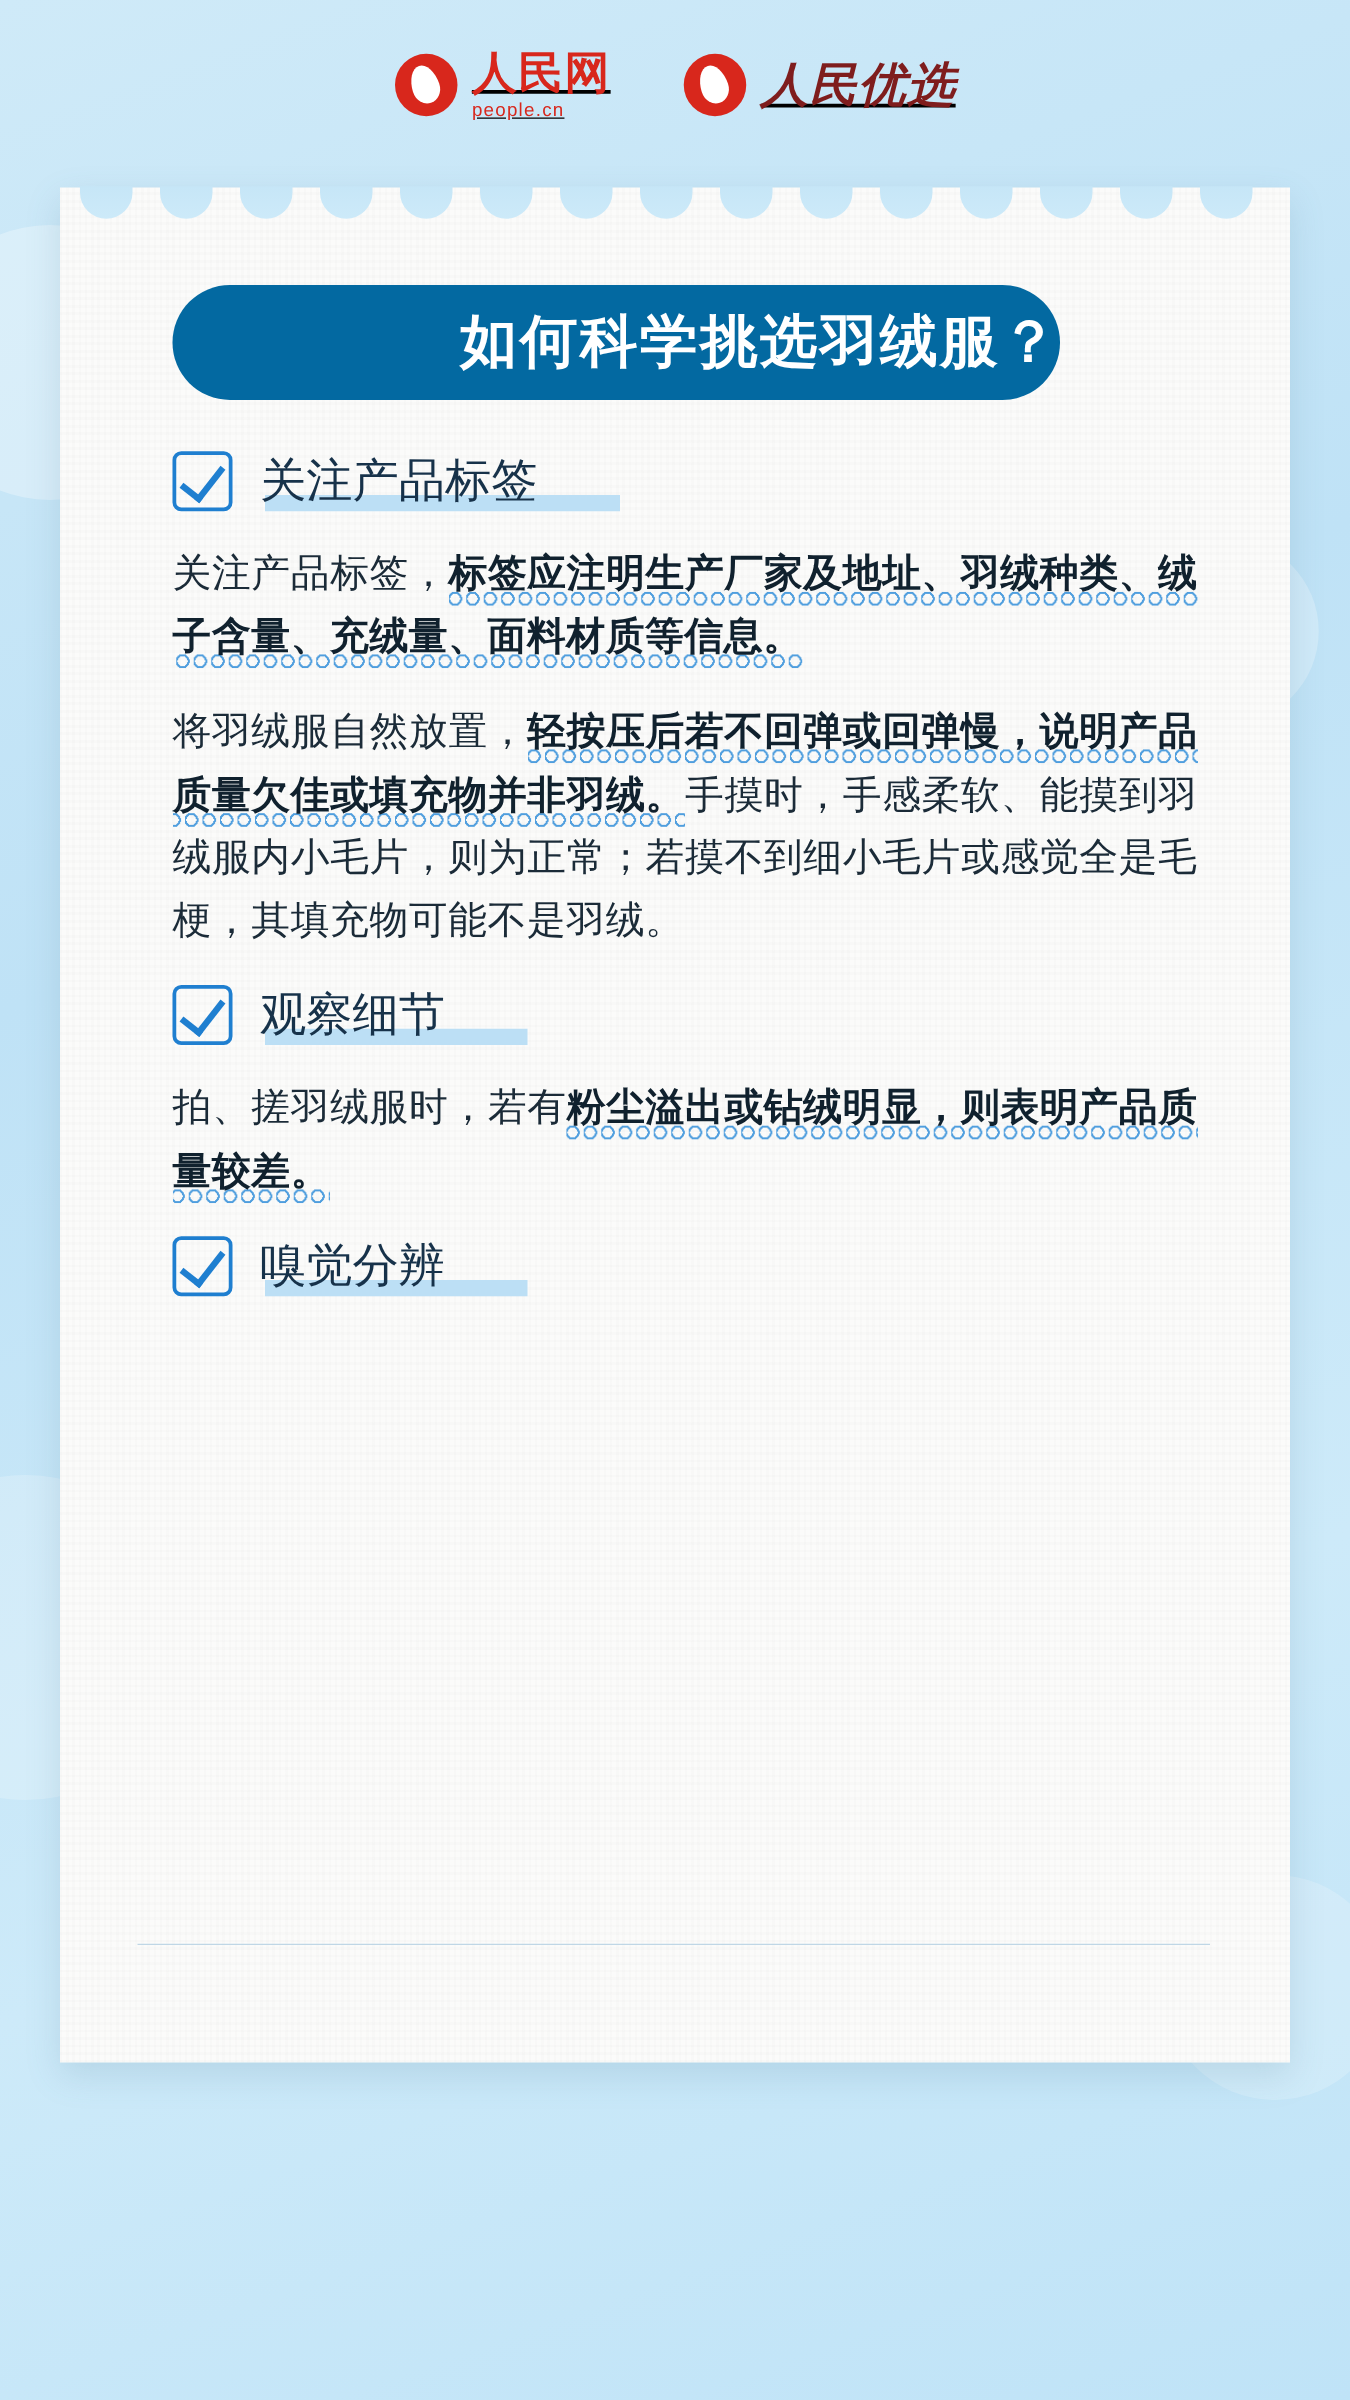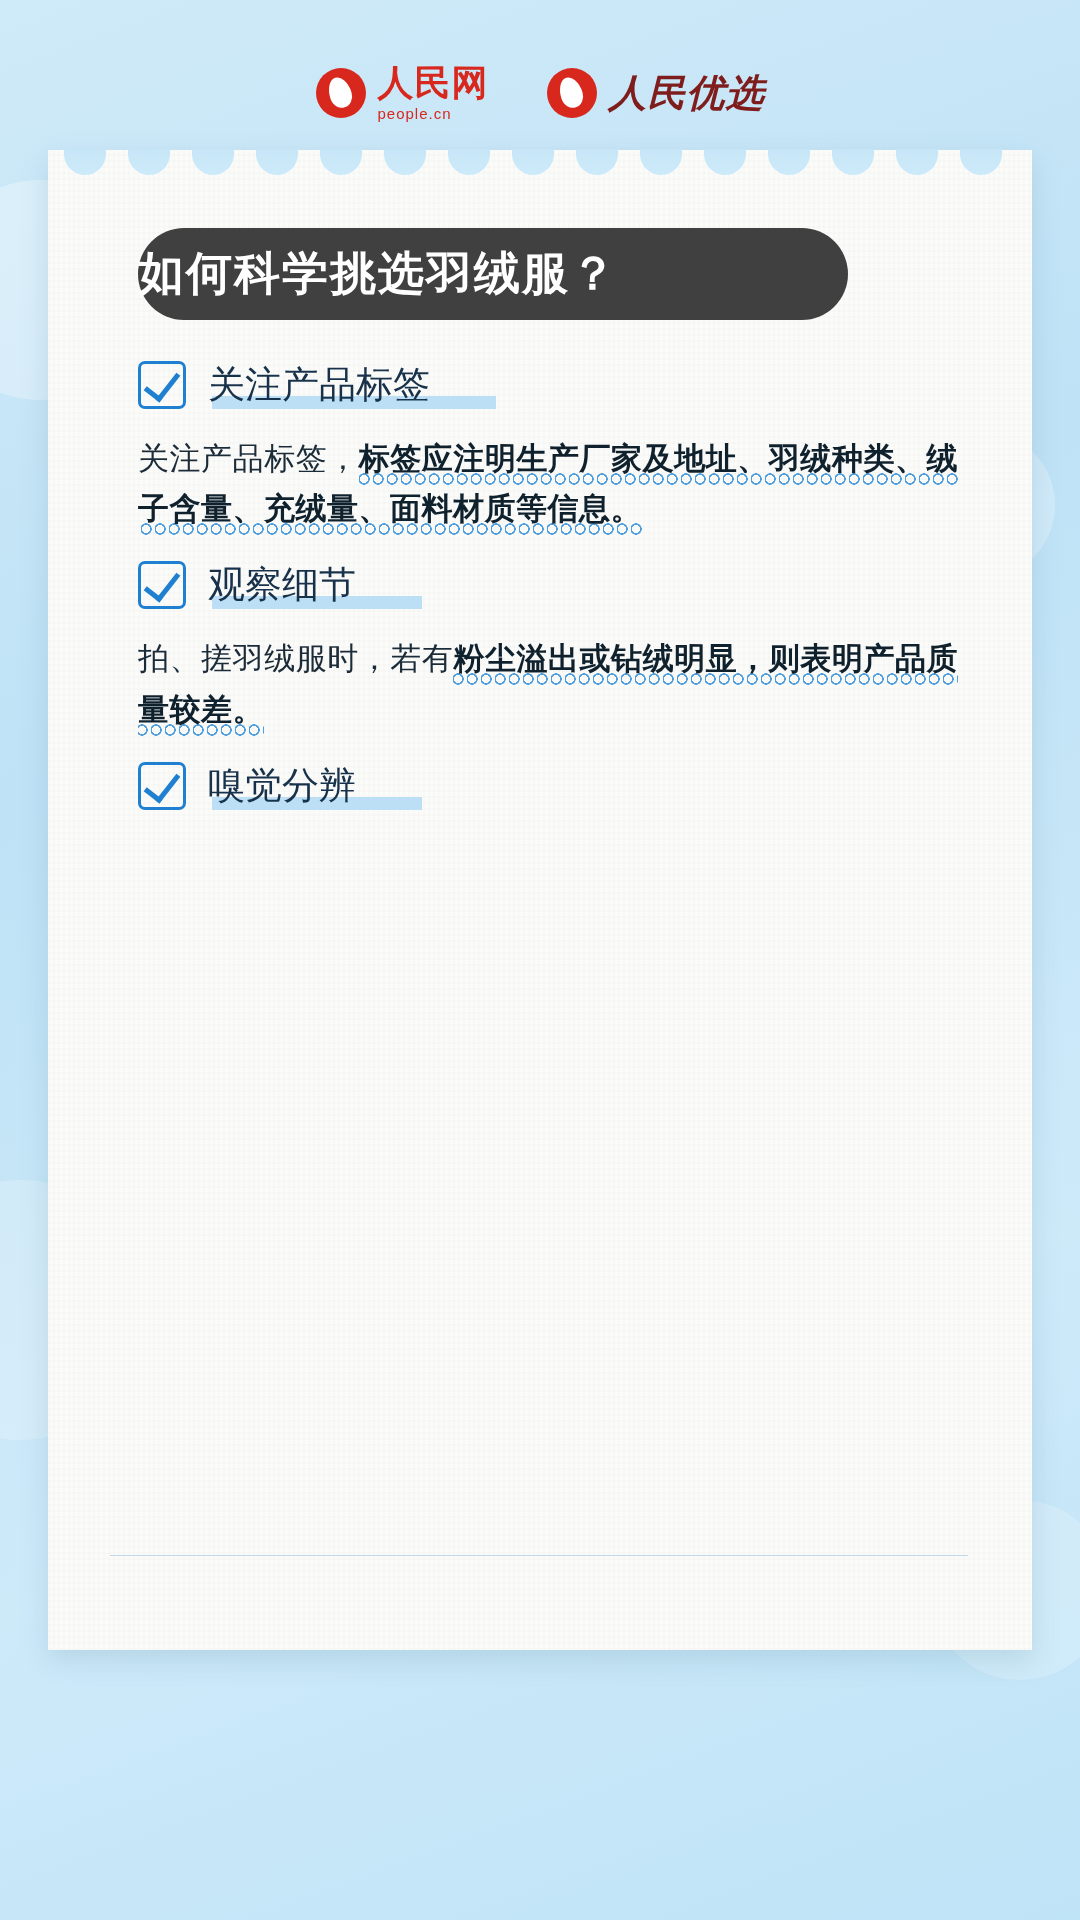--- a/index.html
+++ b/index.html
@@ -22,28 +22,29 @@
     background: rgba(255,255,255,0.30);
   }
   .bb1 { width: 220px; height: 220px; left: -70px; top: 180px; }
   .bb2 { width: 150px; height: 150px; left: 905px; top: 430px; background: rgba(255,255,255,0.25);}
   .bb3 { width: 260px; height: 260px; left: -110px; top: 1180px; background: rgba(255,255,255,0.22);}
   .bb4 { width: 180px; height: 180px; left: 930px; top: 1500px; background: rgba(255,255,255,0.20);}
 
   
   .header {
     position: absolute;
-    top: 53px;
+    top: 28px;
     left: 0;
     width: 1080px;
     height: 80px;
     display: flex;
     align-items: center;
     justify-content: center;
     gap: 58px;
+    text-decoration: underline;
   }
   .logo-group {
     display: flex;
     align-items: center;
     gap: 12px;
   }
   .logo-mark {
     width: 50px;
     height: 50px;
     border-radius: 50%;
@@ -127,25 +128,25 @@
       repeating-linear-gradient(0deg, rgba(0,0,0,0.010) 0 2px, rgba(0,0,0,0) 2px 6px);
     pointer-events: none;
   }
 
   .title-pill {
     position: absolute;
     left: 90px;
     top: 78px;
     width: 710px;
     height: 92px;
-    background: #404040;
+    background: #0369a1;
     border-radius: 46px;
     display: flex;
     align-items: center;
-    justify-content: flex-start;
+    justify-content: flex-end;
   }
   .title-pill span {
     color: #ffffff;
     font-size: 46px;
     font-weight: bold;
     letter-spacing: 2px;
   }
 
   .content {
     position: absolute;
@@ -283,20 +284,23 @@
       <div class="sec-head">
         <div class="check-box"></div>
         <div class="sec-title">关注产品标签</div>
       </div>
       <div class="para">
         <span>关注产品标签，</span><b>标签应注明生产厂家及地址、羽绒种类、绒子含量、充绒量、面料材质等信息。</b><span></span>
       </div>
     </div>
 
     <div class="section">
+      <div class="para">
+        <span>将羽绒服自然放置，</span><b>轻按压后若不回弹或回弹慢，说明产品质量欠佳或填充物并非羽绒。</b><span>手摸时，手感柔软、能摸到羽绒服内小毛片，则为正常；若摸不到细小毛片或感觉全是毛梗，其填充物可能不是羽绒。</span>
+      </div>
     </div>
 
     <div class="section">
       <div class="sec-head">
         <div class="check-box"></div>
         <div class="sec-title">观察细节</div>
       </div>
       <div class="para">
         <span>拍、搓羽绒服时，若有</span><b>粉尘溢出或钻绒明显，则表明产品质量较差。</b><span></span>
       </div>

